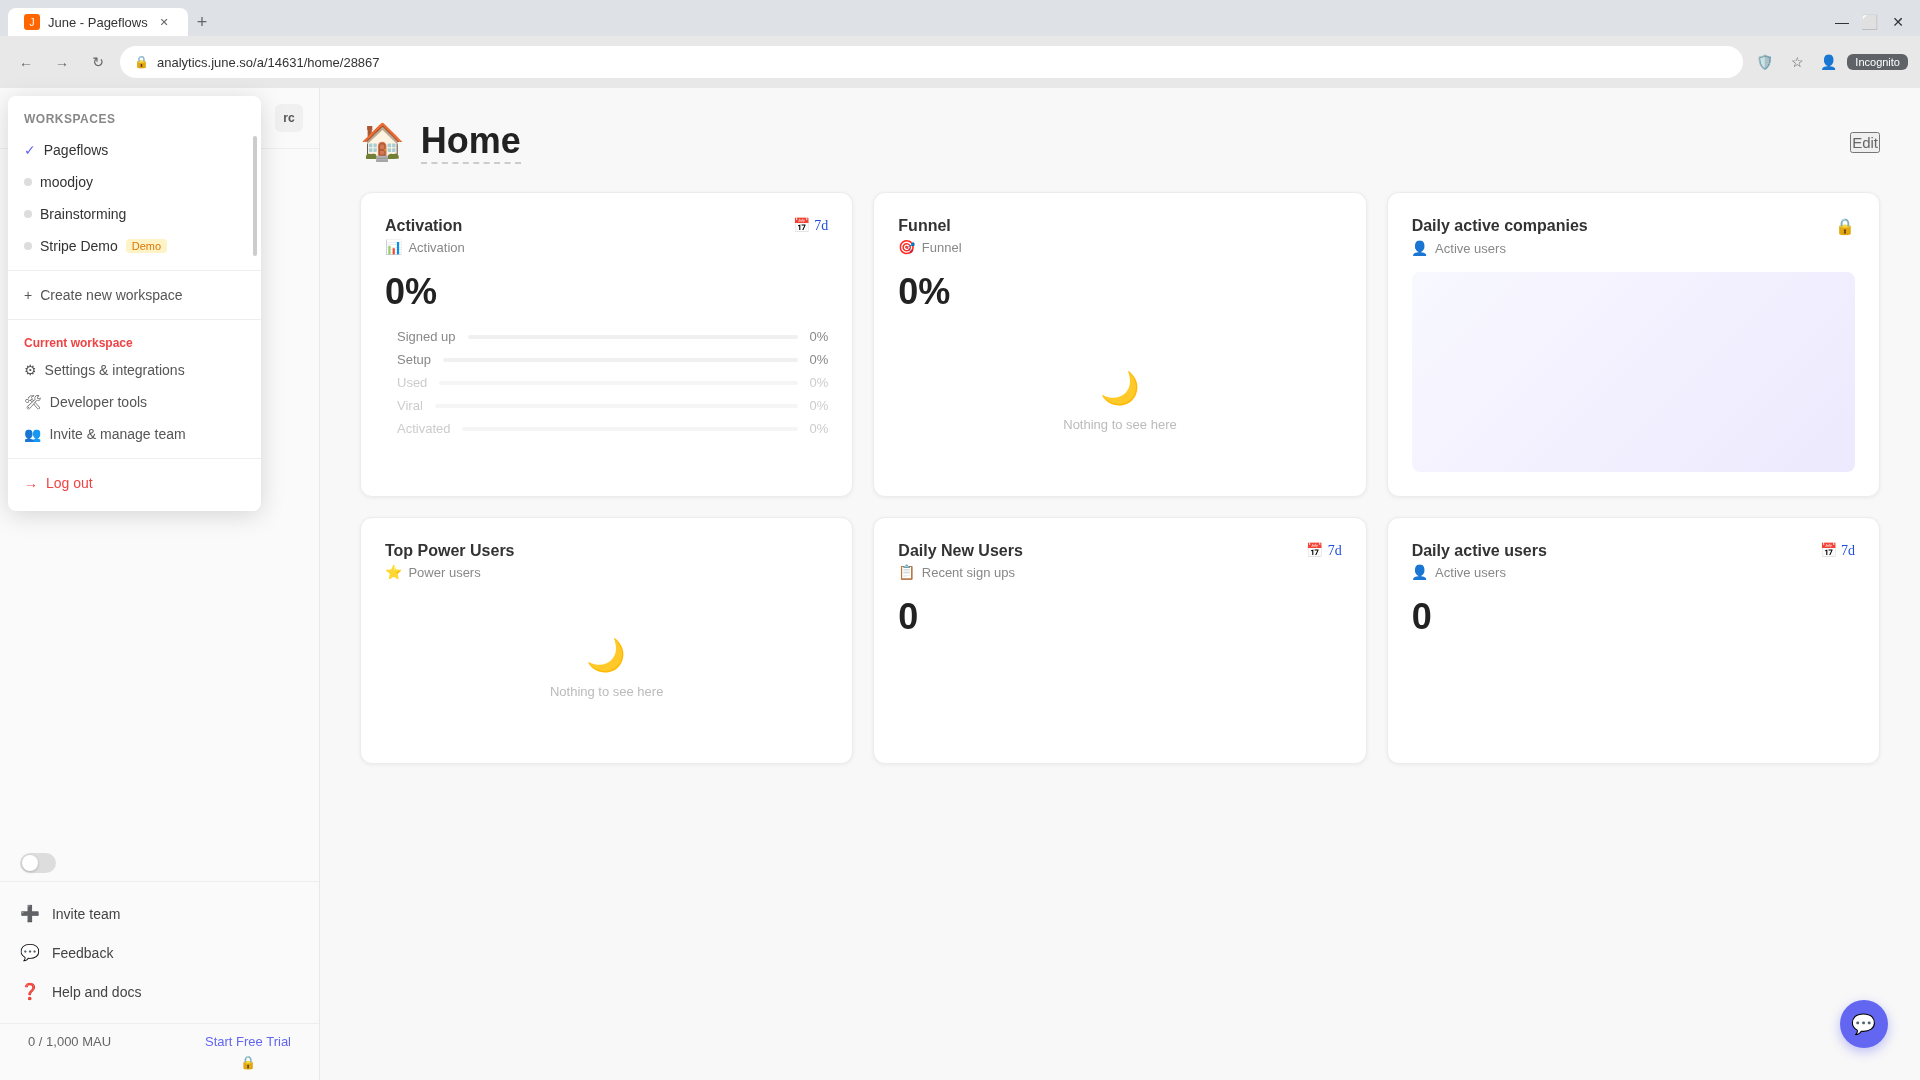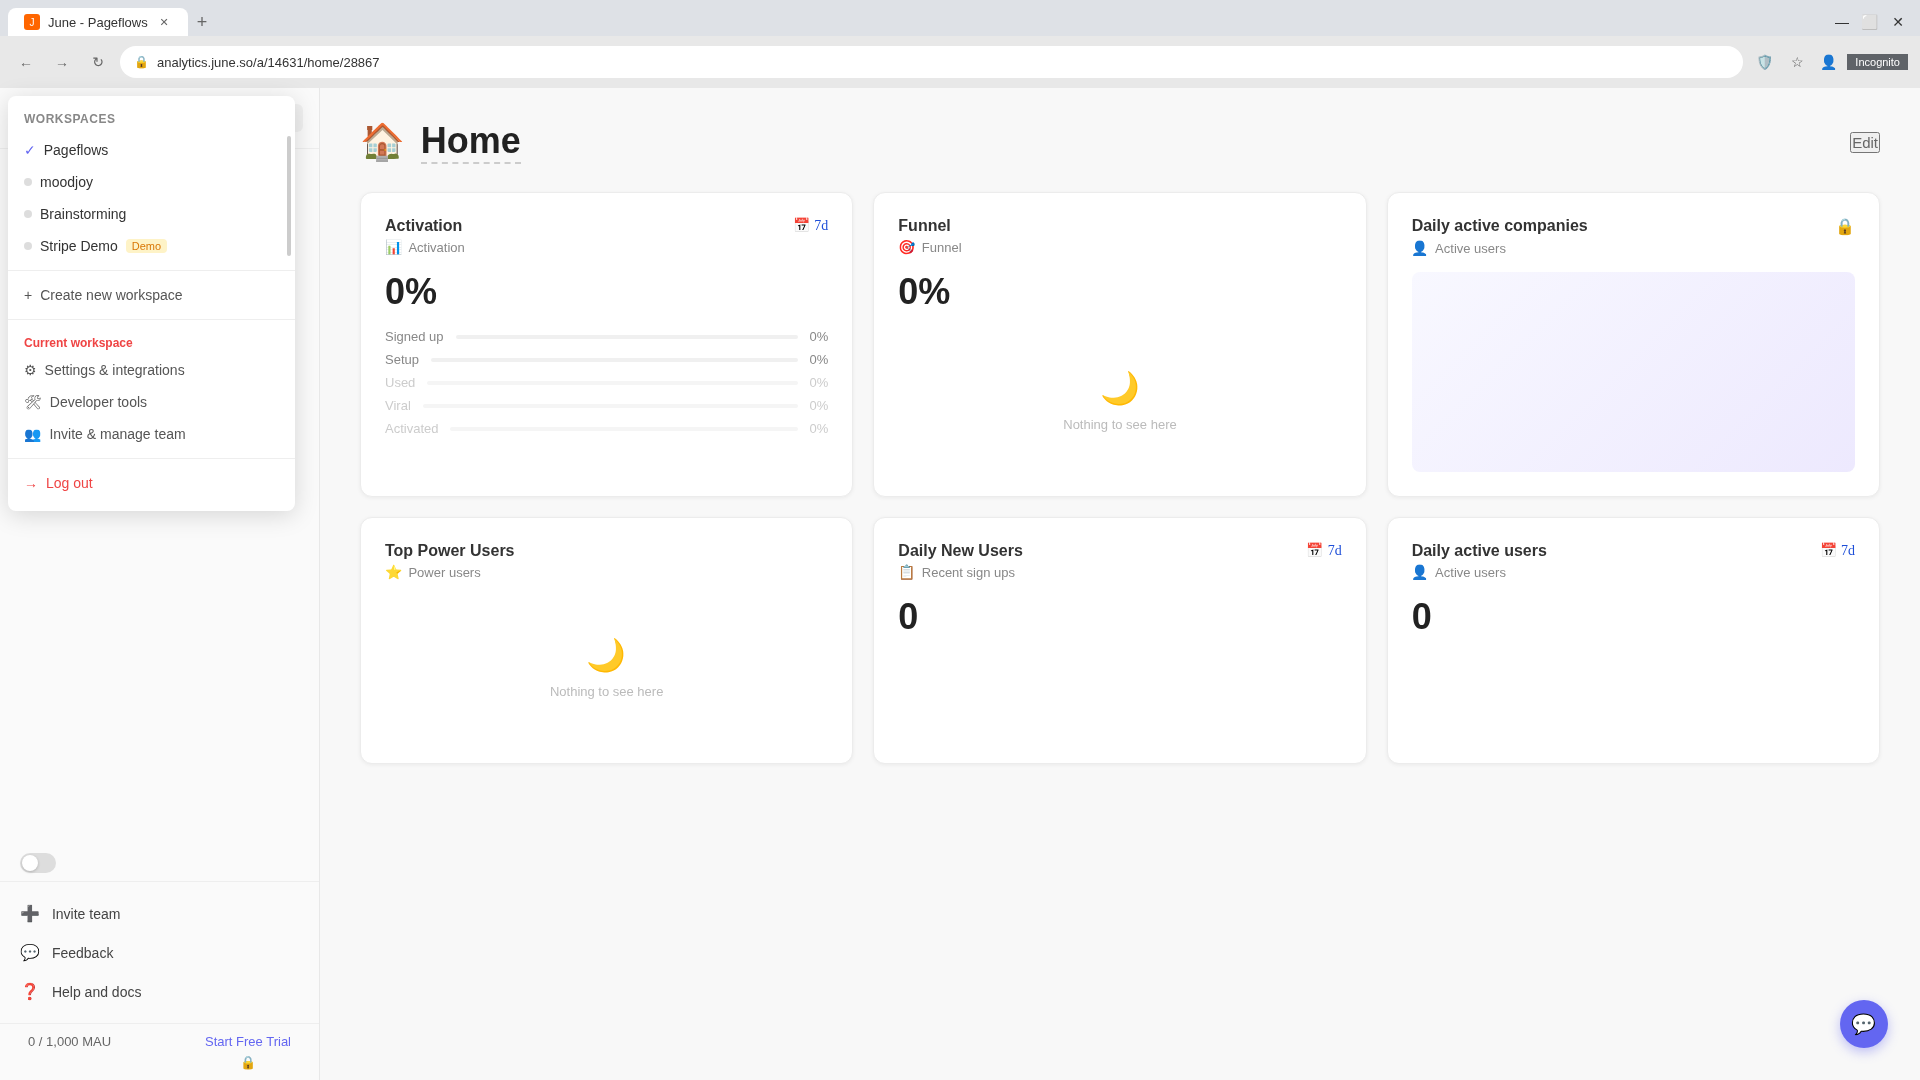--- a/index.html
+++ b/index.html
@@ -119,21 +119,21 @@
       justify-content: center;
       font-size: 14px;
       color: #555;
       cursor: pointer;
     }
     .incognito-badge {
       background: #5f6368;
       color: white;
       font-size: 11px;
       padding: 2px 8px;
-      border-radius: 0;
+      border-radius: 6px;
     }
     .win-ctrl {
       width: 28px;
       height: 28px;
       display: flex;
       align-items: center;
       justify-content: center;
       font-size: 14px;
       color: #333;
       cursor: pointer;
@@ -144,21 +144,21 @@
       display: flex;
       height: calc(1080px - 88px);
       position: relative;
     }
 
     
     .workspace-dropdown {
       position: absolute;
       top: 0;
       left: 0;
-      width: 287px;
+      width: 253px;
       background: white;
       border-radius: 8px;
       box-shadow: 0 4px 24px rgba(0,0,0,0.15);
       z-index: 100;
       padding: 12px 0;
       margin: 8px;
     }
     .dropdown-section-title {
       font-size: 12px;
       font-weight: 600;
@@ -389,20 +389,21 @@
       display: flex;
       flex-direction: column;
       gap: 8px;
     }
     .card-row {
       display: flex;
       justify-content: space-between;
       align-items: center;
       font-size: 13px;
       color: #888;
+      margin-left: 12px;
     }
     .card-row-bar {
       display: flex;
       align-items: center;
       gap: 8px;
       flex: 1;
       margin: 0 12px;
     }
     .bar-track {
       height: 4px;

